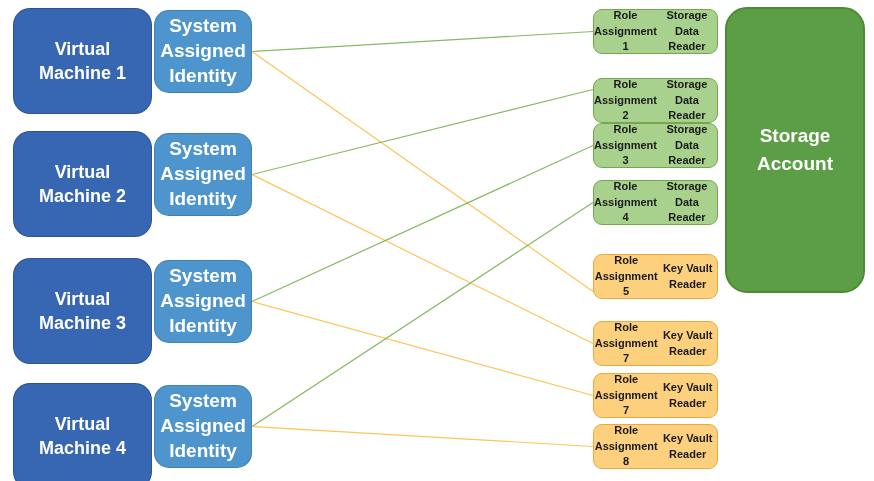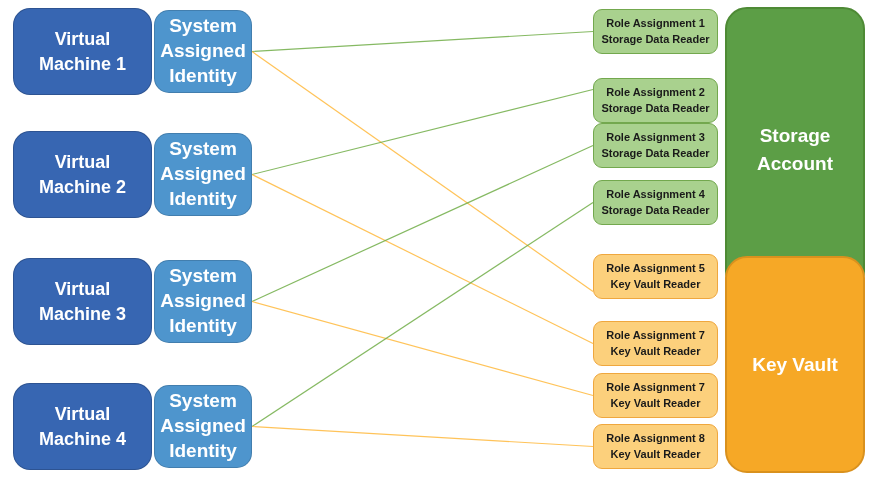--- a/index.html
+++ b/index.html
@@ -27,21 +27,21 @@
     z-index: 2;
     box-sizing: border-box;
     display: flex;
     align-items: center;
     justify-content: center;
     text-align: center;
     font-weight: bold;
   }
   
   .vm {
-    left: 13px; width: 139px; height: 87px;
+    left: 13px; width: 139px; height: 106px;
     background: var(--vm-fill);
     border: 1px solid rgba(0,0,0,0.18);
     border-radius: 17px;
     color: #ffffff;
     font-size: 18px;
     line-height: 1.35;
     white-space: pre-line;
   }
   #vm-1 { top: 8px; }
   #vm-2 { top: 131px; }
@@ -62,21 +62,20 @@
   #identity-2 { top: 133px; }
   #identity-3 { top: 260px; }
   #identity-4 { top: 385px; }
   
   .ra {
     left: 593px; width: 125px; height: 45px;
     border-radius: 9px;
     font-size: 11px;
     line-height: 1.45;
     color: #1a1a1a;
-    flex-direction: column;
   }
   .ra-storage {
     background: var(--storage-ra-fill);
     border: 1.5px solid var(--storage-ra-border);
   }
   .ra-keyvault {
     background: var(--keyvault-ra-fill);
     border: 1.5px solid var(--keyvault-ra-border);
   }
   #ra-1 { top: 9px; }
@@ -174,15 +173,14 @@
     <span>Role Assignment 7</span>
     <span>Key Vault Reader</span>
   </div>
   <div class="box ra ra-keyvault" id="ra-8">
     <span>Role Assignment 8</span>
     <span>Key Vault Reader</span>
   </div>
 
   <div class="box target" id="storage-account">Storage
 Account</div>
-  <div class="box target" id="key-vault">Key Vault</div>
 
 </div>
 
 </body></html>

